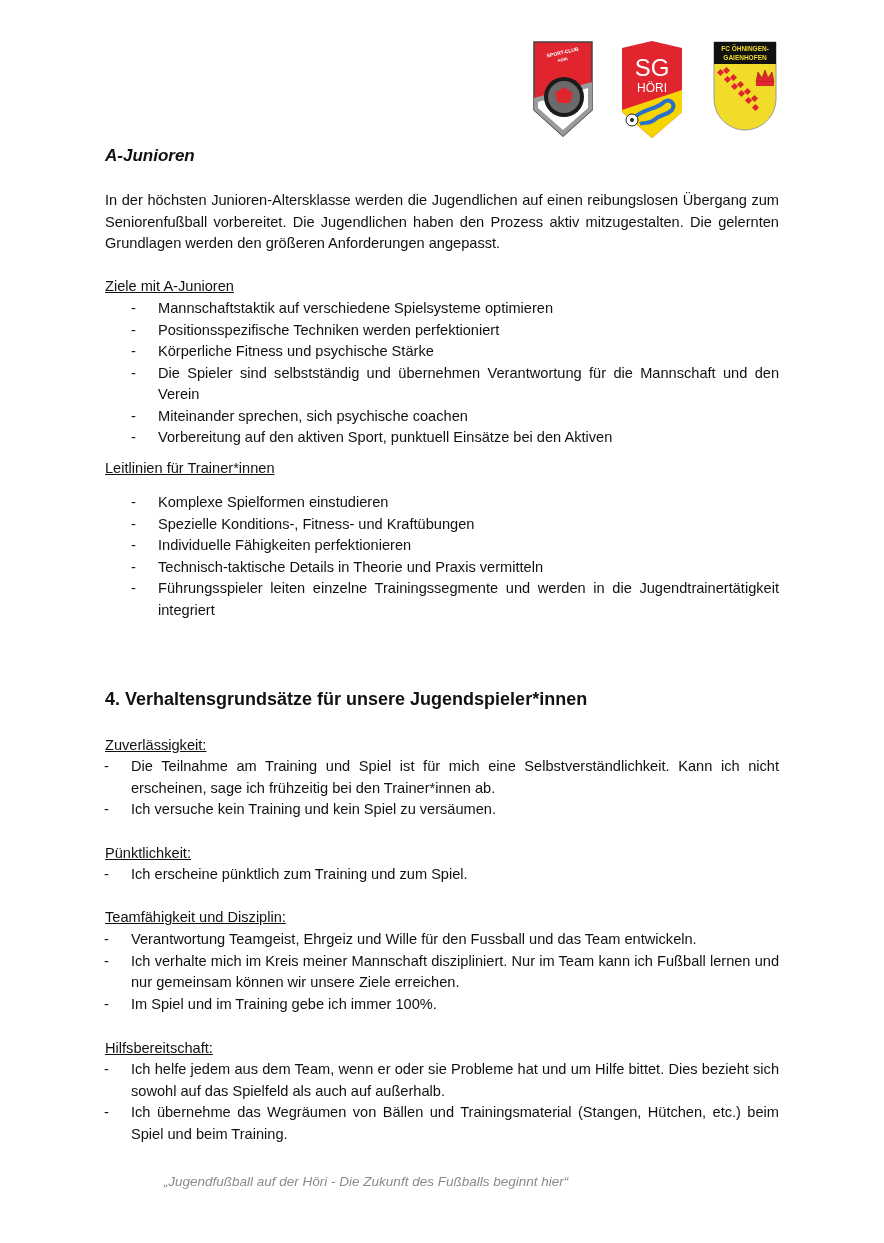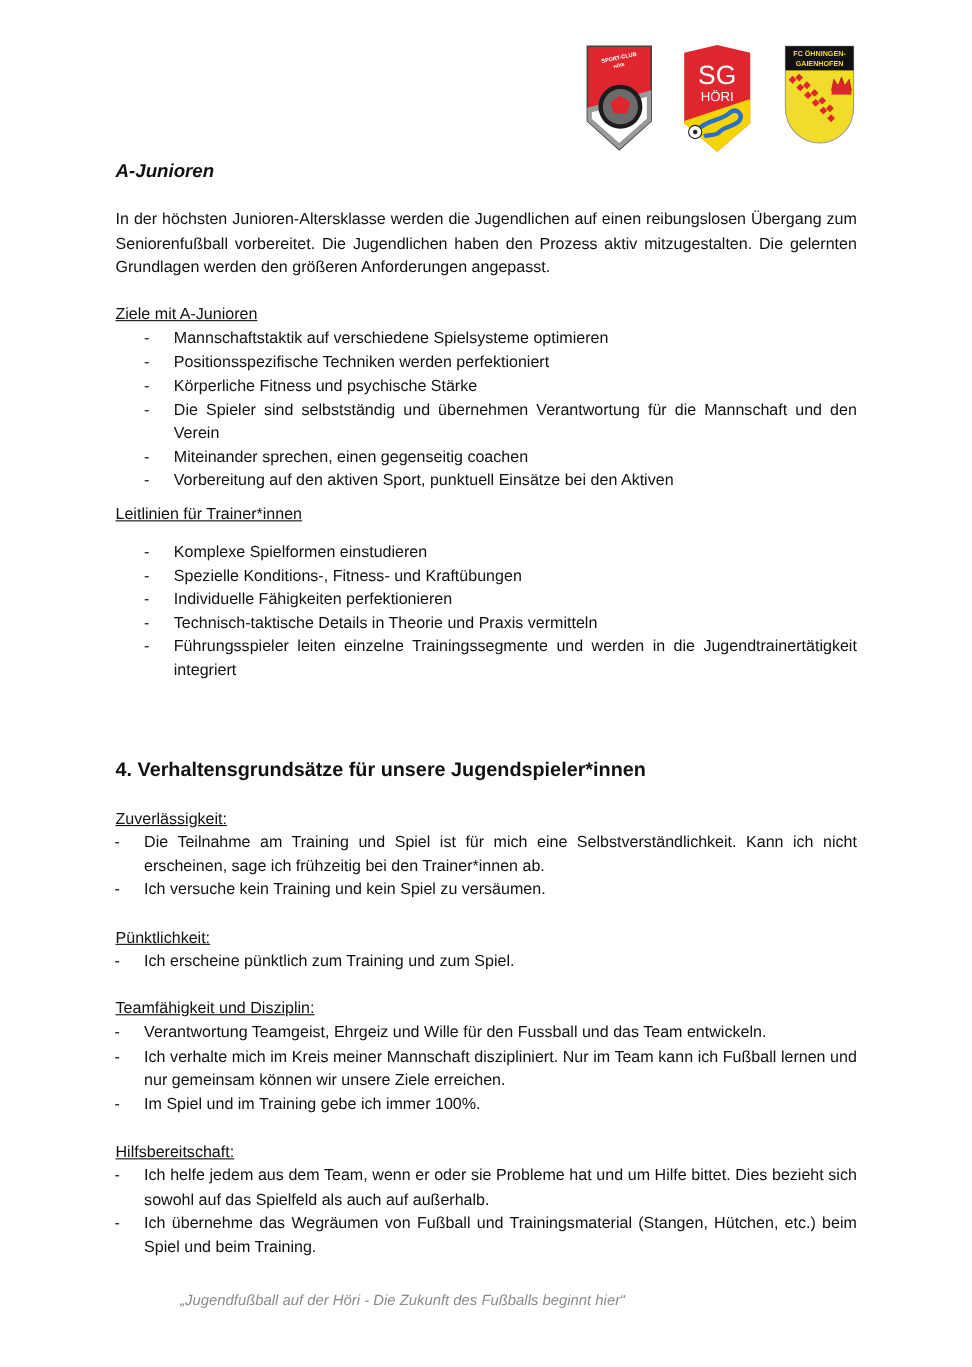--- a/index.html
+++ b/index.html
@@ -71,21 +71,21 @@
 <h2 class="h-sub">A-Junioren</h2>
 
 <p class="para" style="top:190px">In der höchsten Junioren-Altersklasse werden die Jugendlichen auf einen reibungslosen Übergang zum Seniorenfußball vorbereitet. Die Jugendlichen haben den Prozess aktiv mitzugestalten. Die gelernten Grundlagen werden den größeren Anforderungen angepasst.</p>
 
 <p class="sec-label" style="top:278px">Ziele mit A-Junioren</p>
 <ul class="dash l1" style="top:298px">
   <li><span class="bullet">-</span><span>Mannschaftstaktik auf verschiedene Spielsysteme optimieren</span></li>
   <li><span class="bullet">-</span><span>Positionsspezifische Techniken werden perfektioniert</span></li>
   <li><span class="bullet">-</span><span>Körperliche Fitness und psychische Stärke</span></li>
   <li><span class="bullet">-</span><span>Die Spieler sind selbstständig und übernehmen Verantwortung für die Mannschaft und den Verein</span></li>
-  <li><span class="bullet">-</span><span>Miteinander sprechen, einen gegenseitig coachen</span></li>
+  <li><span class="bullet">-</span><span>Miteinander sprechen, sich psychische coachen</span></li>
   <li><span class="bullet">-</span><span>Vorbereitung auf den aktiven Sport, punktuell Einsätze bei den Aktiven</span></li>
 </ul>
 
 <p class="sec-label" style="top:460px">Leitlinien für Trainer*innen</p>
 <ul class="dash l1" style="top:492px">
   <li><span class="bullet">-</span><span>Komplexe Spielformen einstudieren</span></li>
   <li><span class="bullet">-</span><span>Spezielle Konditions-, Fitness- und Kraftübungen</span></li>
   <li><span class="bullet">-</span><span>Individuelle Fähigkeiten perfektionieren</span></li>
   <li><span class="bullet">-</span><span>Technisch-taktische Details in Theorie und Praxis vermitteln</span></li>
   <li><span class="bullet">-</span><span>Führungsspieler leiten einzelne Trainingssegmente und werden in die Jugendtrainertätigkeit integriert</span></li>
@@ -107,16 +107,16 @@
 <p class="sec-label" style="top:909px">Teamfähigkeit und Disziplin:</p>
 <ul class="dash l2" style="top:929px">
   <li><span class="bullet">-</span><span>Verantwortung Teamgeist, Ehrgeiz und Wille für den Fussball und das Team entwickeln.</span></li>
   <li><span class="bullet">-</span><span>Ich verhalte mich im Kreis meiner Mannschaft diszipliniert. Nur im Team kann ich Fußball lernen und nur gemeinsam können wir unsere Ziele erreichen.</span></li>
   <li><span class="bullet">-</span><span>Im Spiel und im Training gebe ich immer 100%.</span></li>
 </ul>
 
 <p class="sec-label" style="top:1040px">Hilfsbereitschaft:</p>
 <ul class="dash l2" style="top:1059px">
   <li><span class="bullet">-</span><span>Ich helfe jedem aus dem Team, wenn er oder sie Probleme hat und um Hilfe bittet. Dies bezieht sich sowohl auf das Spielfeld als auch auf außerhalb.</span></li>
-  <li><span class="bullet">-</span><span>Ich übernehme das Wegräumen von Fußball und Trainingsmaterial (Stangen, Hütchen, etc.) beim Spiel und beim Training.</span></li>
+  <li><span class="bullet">-</span><span>Ich übernehme das Wegräumen von Bällen und Trainingsmaterial (Stangen, Hütchen, etc.) beim Spiel und beim Training.</span></li>
 </ul>
 
 <div class="footer">„Jugendfußball auf der Höri - Die Zukunft des Fußballs beginnt hier“</div>
 
 </body></html>

